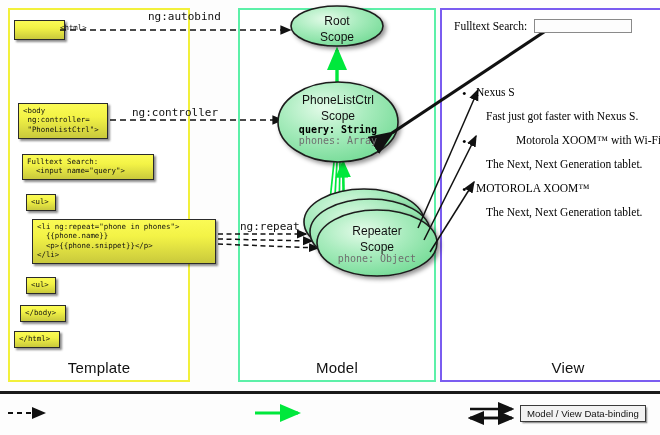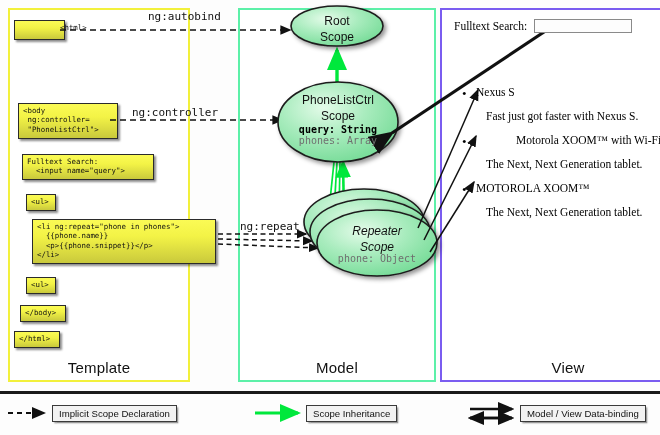--- a/index.html
+++ b/index.html
@@ -68,21 +68,21 @@
   </div>
   <div class="col" id="col-model">
     <div class="col-label">Model</div>
   </div>
   <div class="col" id="col-view">
     <div class="col-label">View</div>
   </div>
 
   <div class="cbox" style="left:14px;top:20px;width:44px;height:20px;padding-left:45px;">&lt;html&gt;</div>
 
-  <div class="cbox" style="left:18px;top:103px;width:100px;height:36px;">&lt;body
+  <div class="cbox" style="left:18px;top:103px;width:90px;height:36px;">&lt;body
  ng:controller=
  "PhoneListCtrl"&gt;</div>
 
   <div class="cbox" style="left:22px;top:154px;width:132px;height:26px;">Fulltext Search:
   &lt;input name="query"&gt;</div>
 
   <div class="cbox" style="left:26px;top:194px;width:30px;height:17px;">&lt;ul&gt;</div>
 
   <div class="cbox" style="left:32px;top:219px;width:184px;height:45px;">&lt;li ng:repeat="phone in phones"&gt;
   {{phone.name}}
@@ -153,21 +153,21 @@
   </svg>
 
   <div class="ell-txt" style="left:291px;top:13px;width:92px;">Root
 Scope</div>
 
   <div class="ell-txt" style="left:278px;top:92px;width:120px;">PhoneListCtrl
 Scope</div>
   <div class="ell-txt ell-mono" style="left:278px;top:124px;width:120px;"><span class="k">query: String</span></div>
   <div class="ell-txt ell-mono" style="left:278px;top:135px;width:120px;"><span class="g">phones: Array</span></div>
 
-  <div class="ell-txt" style="left:317px;top:223px;width:120px;font-style:italic;">Repeater
+  <div class="ell-txt" style="left:317px;top:223px;width:120px;">Repeater
 Scope</div>
   <div class="ell-txt ell-mono" style="left:317px;top:253px;width:120px;"><span class="g">phone: Object</span></div>
 
   <div id="view-inner">
     <div id="view-search">Fulltext Search:</div>
     <input id="view-input" type="text" placeholder="" style="">
 
     <div class="v-bullet" style="left:14px;top:72px;">•</div>
     <div class="v-item" style="top:72px;">Nexus S</div>
     <div class="v-sub" style="top:96px;">Fast just got faster with Nexus S.</div>
@@ -195,17 +195,15 @@
 
     <line x1="8" y1="15" x2="44" y2="15" stroke="#111" stroke-width="2" stroke-dasharray="5,4" marker-end="url(#lg-black)"></line>
 
     <line x1="255" y1="15" x2="298" y2="15" stroke="#00e83c" stroke-width="3" marker-end="url(#lg-green)"></line>
 
     <line x1="470" y1="11" x2="512" y2="11" stroke="#111" stroke-width="2.4" marker-end="url(#lg-black)"></line>
     <line x1="512" y1="20" x2="470" y2="20" stroke="#111" stroke-width="2.4" marker-end="url(#lg-black)"></line>
     <line x1="470" y1="20" x2="512" y2="20" stroke="#111" stroke-width="2.4" marker-end="url(#lg-black)"></line>
   </svg>
 
-  <div class="lg-box" style="left:52px;top:405px;">Implicit Scope Declaration</div>
-  <div class="lg-box" style="left:306px;top:405px;">Scope Inheritance</div>
   <div class="lg-box" style="left:520px;top:405px;">Model / View Data-binding</div>
 
 </div>
 
 </body></html>

